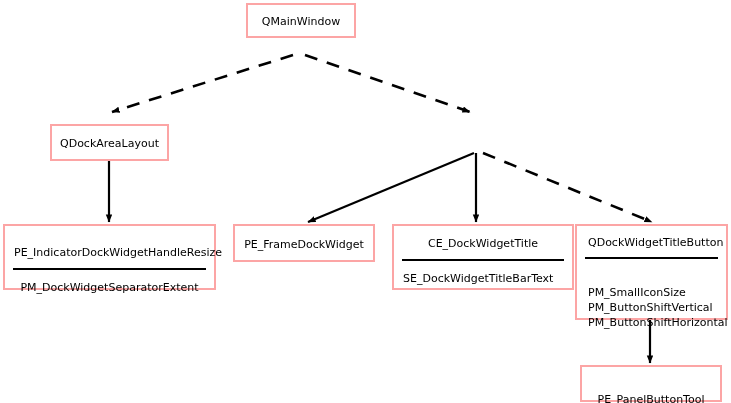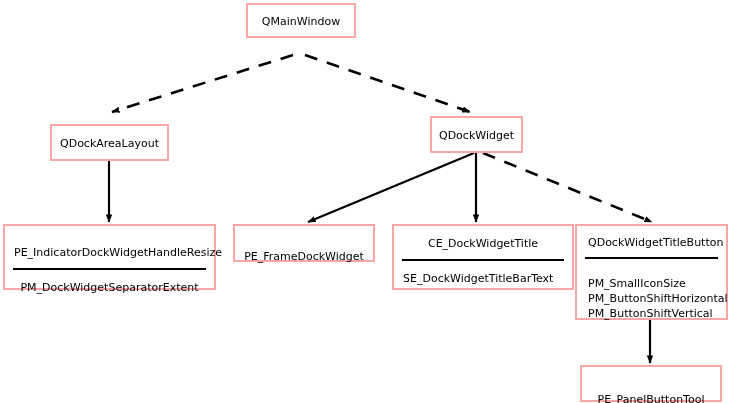--- a/index.html
+++ b/index.html
@@ -82,51 +82,48 @@
   </svg>
 
   <div class="node" style="left:246px; top:3px; width:110px; height:35px;">
     <div class="node-title" style="padding-top:10px;">QMainWindow</div>
   </div>
 
   <div class="node" style="left:50px; top:124px; width:119px; height:37px;">
     <div class="node-title" style="padding-top:11px;">QDockAreaLayout</div>
   </div>
 
-  <div class="node" style="left:430px; top:116px; width:93px; height:37px;">
-    <div class="node-title" style="padding-top:11px;">QDockWidget</div>
-  </div>
 
   <div class="node" style="left:3px; top:224px; width:213px; height:66px;">
     <div class="node-title" style="padding-top:20px; text-align:left; padding-left:9px;">PE_IndicatorDockWidgetHandleResize</div>
     <div class="compartment-rule" style="margin-top:9px;"></div>
     <div class="compartment" style="padding-top:10px;text-align:center;">
       <div class="attr-line">PM_DockWidgetSeparatorExtent</div>
     </div>
   </div>
 
   <div class="node" style="left:233px; top:224px; width:142px; height:38px;">
-    <div class="node-title" style="padding-top:24px;">PE_FrameDockWidget</div>
+    <div class="node-title" style="padding-top:12px;">PE_FrameDockWidget</div>
   </div>
 
   <div class="node" style="left:392px; top:224px; width:182px; height:66px;">
     <div class="node-title" style="padding-top:11px;">CE_DockWidgetTitle</div>
     <div class="compartment-rule" style="margin-top:9px;"></div>
     <div class="compartment compartment-centered" style="padding-top:10px;">
       <div class="attr-line">SE_DockWidgetTitleBarText</div>
     </div>
   </div>
 
   <div class="node" style="left:575px; top:224px; width:153px; height:96px;">
     <div class="node-title" style="padding-top:10px; text-align:left; padding-left:11px;">QDockWidgetTitleButton</div>
     <div class="compartment-rule" style="margin-top:8px;"></div>
-    <div class="compartment" style="padding-top:17px; padding-left:11px;">
+    <div class="compartment" style="padding-top:26px; padding-left:11px;">
       <div class="attr-line">PM_SmallIconSize</div>
+      <div class="attr-line">PM_ButtonShiftVertical</div>
       <div class="attr-line">PM_ButtonShiftHorizontal</div>
-      <div class="attr-line">PM_ButtonShiftVertical</div>
     </div>
   </div>
 
   <div class="node" style="left:580px; top:365px; width:142px; height:37px;">
     <div class="node-title" style="padding-top:26px;">PE_PanelButtonTool</div>
   </div>
 
 </div>
 
 </body></html>

